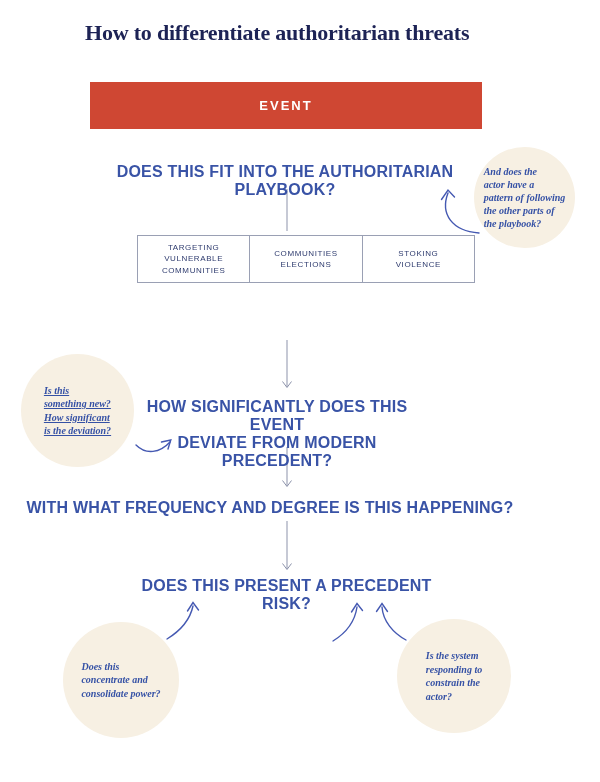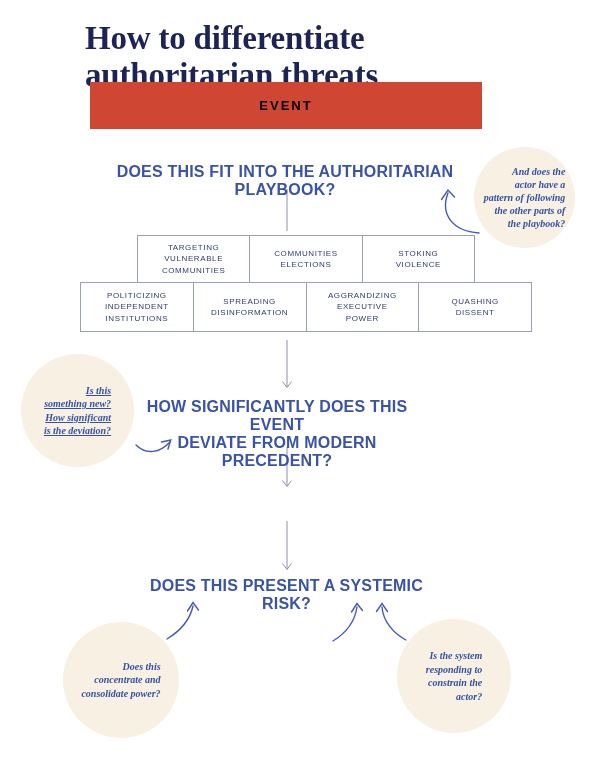--- a/index.html
+++ b/index.html
@@ -2,29 +2,29 @@
 <html><head>
 <meta charset="utf-8">
 <style>
   html,body{margin:0;padding:0;background:#ffffff;}
   .canvas{
     position:relative;width:600px;height:782px;background:#ffffff;overflow:hidden;
     font-family:"Liberation Sans",sans-serif;
   }
   .title{
     position:absolute;left:85px;top:20px;width:460px;
-    font-family:"Liberation Serif",serif;font-weight:700;font-size:33px;
+    font-family:"Liberation Serif",serif;font-weight:700;font-size:22px;
     color:#1d2355;letter-spacing:-0.2px;margin:0;
   }
   .event-banner{
     position:absolute;left:90px;top:82px;width:392px;height:47px;
     background:#cf4733;display:flex;align-items:center;justify-content:center;
   }
   .event-banner span{
-    color:#000000;font-weight:bold;font-size:13px;letter-spacing:2px;
+    color:#ffffff;font-weight:bold;font-size:13px;letter-spacing:2px;
   }
   .q{
     position:absolute;font-weight:bold;color:#3953a6;font-size:16px;
     text-align:center;letter-spacing:0.2px;white-space:pre-line;line-height:18px;
   }
   .q1{left:85px;top:163px;width:400px;}
   .q2{left:127px;top:398px;width:300px;}
   .q3{left:20px;top:499px;width:500px;}
   .q4{left:136px;top:577px;width:301px;}
   .tactic-row{position:absolute;display:flex;padding-left:18px;}
@@ -32,21 +32,21 @@
   .row2{left:62px;top:282px;width:452px;height:50px;}
   .tactic-box{
     flex:1 1 0;margin-left:-1px;border:1px solid #9aa0b4;background:#ffffff;
     display:flex;align-items:center;justify-content:center;text-align:center;
     font-size:8px;letter-spacing:0.6px;line-height:11.5px;color:#2e3b6e;
     white-space:pre-line;
   }
   .tactic-box:first-child{margin-left:0;}
   .bubble{
     position:absolute;border-radius:50%;background:#f7f0e3;
-    display:flex;align-items:center;justify-content:center;text-align:right;
+    display:flex;align-items:center;justify-content:center;text-align:left;
     font-family:"Liberation Serif",serif;font-style:italic;font-weight:bold;
     color:#3551a5;white-space:pre-line;font-size:10px;line-height:13.5px;
   }
   .bubble-tr{left:474px;top:147px;width:101px;height:101px;line-height:13px;}
   .bubble-left{left:21px;top:354px;width:113px;height:113px;text-decoration:underline;}
   .bubble-c1{left:63px;top:622px;width:116px;height:116px;}
   .bubble-c2{left:233px;top:623px;width:112px;height:112px;}
   .bubble-c3{left:397px;top:619px;width:114px;height:114px;}
   svg.overlay{position:absolute;left:0;top:0;width:600px;height:782px;pointer-events:none;}
   .cline{stroke:#8d93ab;stroke-width:1;fill:none;}
@@ -110,43 +110,32 @@
   <div class="tactic-row row1">
     <div class="tactic-box">TARGETING
 VULNERABLE
 COMMUNITIES</div>
     <div class="tactic-box">COMMUNITIES
 ELECTIONS</div>
     <div class="tactic-box">STOKING
 VIOLENCE</div>
   </div>
 
-  <div class="tactic-row row2">
-    <div class="tactic-box">POLITICIZING
-INDEPENDENT
-INSTITUTIONS</div>
-    <div class="tactic-box">SPREADING
-DISINFORMATION</div>
-    <div class="tactic-box">AGGRANDIZING
-EXECUTIVE
-POWER</div>
-    <div class="tactic-box">QUASHING
-DISSENT</div>
-  </div>
 
   <div class="bubble bubble-left">Is this
 something new?
 How significant
 is the deviation?</div>
 
   <div class="q q2">HOW SIGNIFICANTLY DOES THIS EVENT
 DEVIATE FROM MODERN PRECEDENT?</div>
 
+  <div class="q q3">WITH WHAT FREQUENCY AND DEGREE IS THIS HAPPENING?</div>
 
-  <div class="q q4">DOES THIS PRESENT A SYSTEMIC RISK?</div>
+  <div class="q q4">DOES THIS PRESENT A PRECEDENT RISK?</div>
 
   <div class="bubble bubble-c1">Does this
 concentrate and
 consolidate power?</div>
   <div class="bubble bubble-c3">Is the system
 responding to
 constrain the
 actor?</div>
 
 </div>

